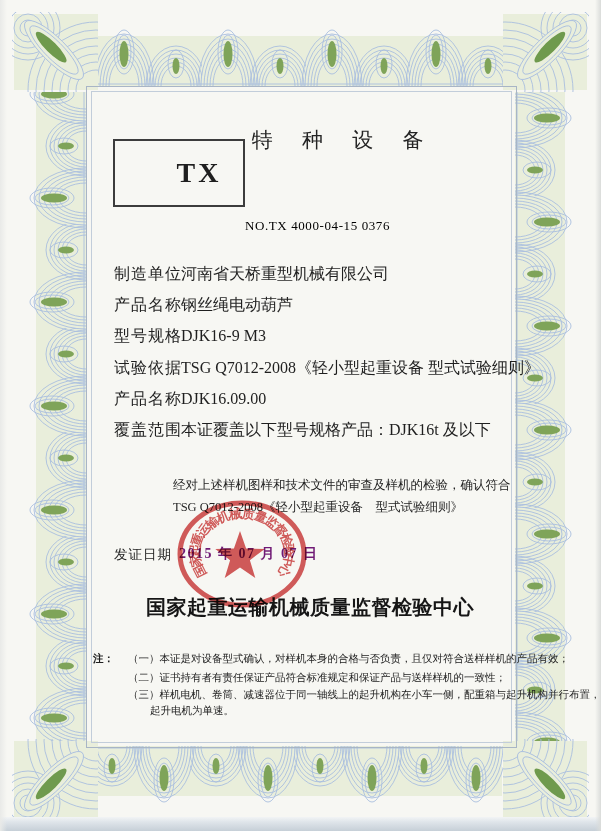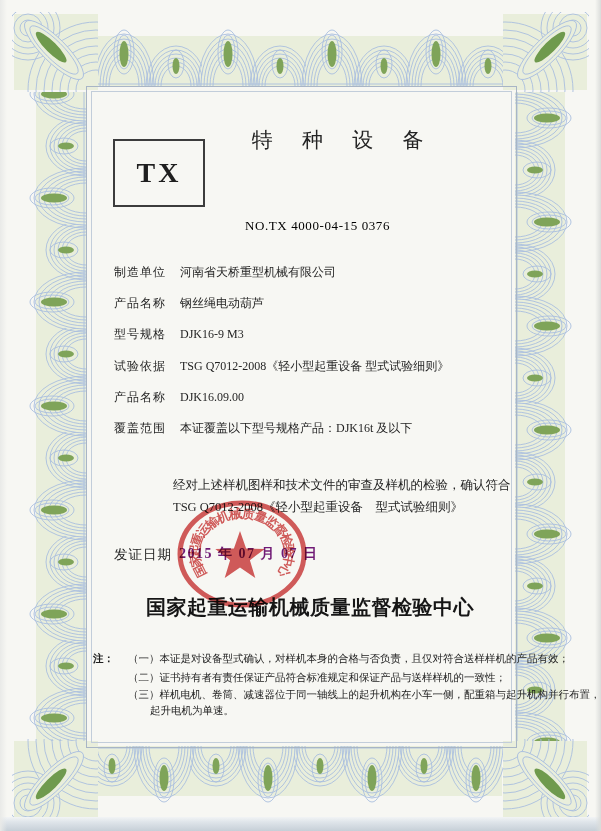--- a/index.html
+++ b/index.html
@@ -12,30 +12,30 @@
   #border-svg { position:absolute; left:0; top:0; z-index:1; }
   .frame { position:absolute; z-index:2; pointer-events:none; }
   .frame.outer { left:86px; top:86px; width:429px; height:660px; border:1px solid #a8b5c6; }
   .frame.inner { left:91px; top:91px; width:419px; height:650px; border:1px solid #c2cdda; }
 
   .abs { position:absolute; z-index:3; white-space:nowrap; }
 
   .tx-box {
     left:113px; top:139px; width:88px; height:64px;
     border:2px solid #3c3c3c; text-align:center; line-height:64px;
-    font-size:28px; font-weight:bold; letter-spacing:3px;
+    font-size:28px; font-weight:bold; letter-spacing:3px;padding-left:40px;
   }
   .hdr-small { left:210px; top:126px; width:255px; text-align:center;
     font-size:21px; letter-spacing:12px; text-indent:12px; color:#242424; }
   .title { left:198px; top:155px; width:284px; text-align:center;
     font-size:37px; font-weight:600; letter-spacing:1px; color:#1a1a1a; }
   .cert-no { left:180px; top:218px; width:275px; text-align:center;
     font-size:13px; letter-spacing:0.6px; color:#000000; }
 
-  .row { position:absolute; left:114px; z-index:3; font-size:12px; white-space:nowrap; }
+  .row { position:absolute; left:114px; z-index:3; font-size:16px; white-space:nowrap; }
   .row .lbl { display:inline-block; width:63px; letter-spacing:1px; }
   .row .val { display:inline-block; }
 
   .statement { left:173px; top:474px; font-size:12.5px; line-height:22px; z-index:3; }
   .issue-lbl { left:114px; top:546px; font-size:13.5px; letter-spacing:1px;text-align:right; }
   .issue-val { left:179px; top:545px; font-size:14px; letter-spacing:1.5px; font-weight:600; color:#701a75; }
 
   .authority { left:95px; top:594px; width:430px; text-align:center;
     font-size:20px; font-weight:bold; letter-spacing:0.5px; color:#161616; }
 

